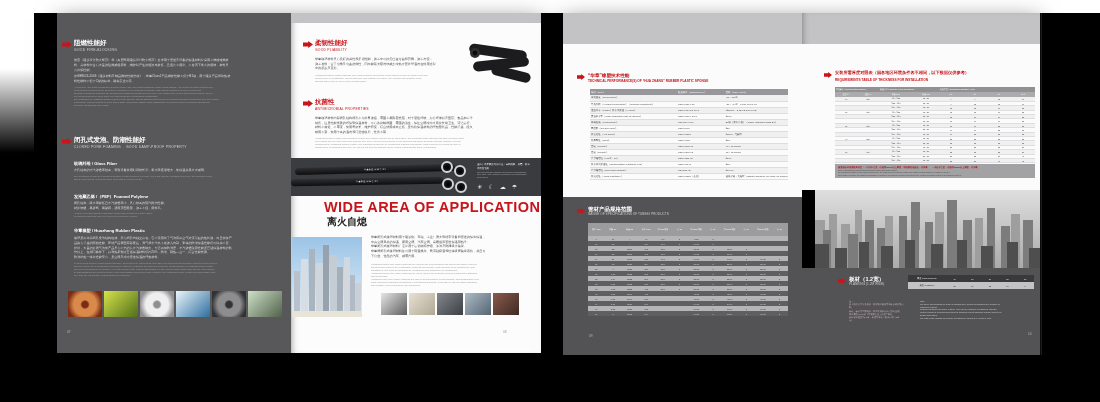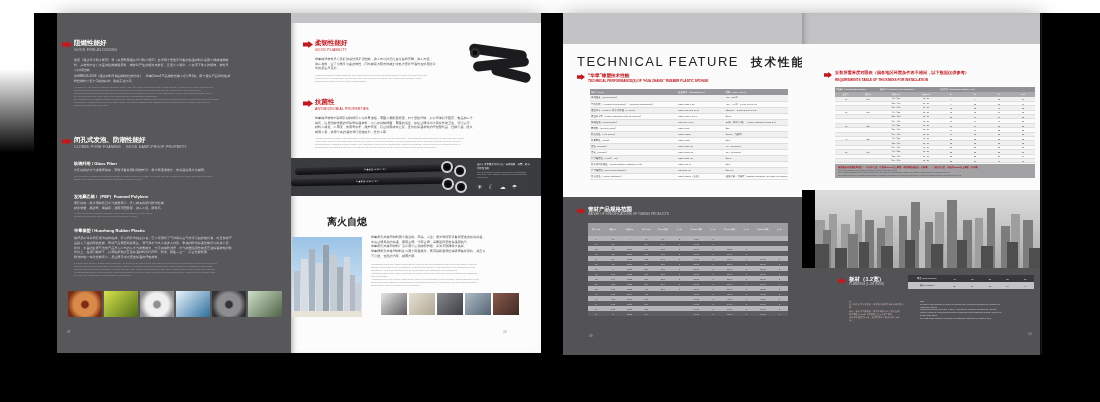--- a/index.html
+++ b/index.html
@@ -246,20 +246,21 @@
             <div>均安然无恙</div>
           </div>
         <div class="abs banner-en" style="left:186px;top:13px;width:60px;">
             <div>Our own technology rigorously improves the product structure:</div>
             <div>wind / snow / rain / sunshine, performance and communication</div>
             <div>below unit etc.</div>
           </div>
         <div class="abs weather" style="left:186px;top:25px;"><span>☀</span><span>☾</span><span>☁</span><span>☂</span></div>
       </div>
 
+      <div class="abs wide-title" style="left:33px;top:187px;">WIDE AREA OF APPLICATION</div>
       <div class="abs wide-zh" style="left:36px;top:204px;">离火自熄</div>
 
       <svg class="abs" style="left:1px;top:224px;" width="70" height="80" viewBox="0 0 70 80" preserveAspectRatio="none">
         <defs>
             <linearGradient id="sky" x1="0" y1="0" x2="0" y2="1">
           <stop offset="0" stop-color="#9cc4e6"></stop>
               <stop offset="1" stop-color="#e2edf6"></stop>
         </linearGradient>
           </defs>
         <rect width="70" height="80" fill="url(#sky)"></rect>
@@ -303,23 +304,20 @@
         </div>
       <div class="abs pagenum-light" style="left:212px;top:317px;">08</div>
     </div>
   </div>
 
   <div class="abs spread spread-right">
     <div class="abs band" style="left:0;top:0;width:477px;height:31px;"></div>
 
     <div class="abs p9">
       <div class="abs p9-white"></div>
-      <div class="abs" style="left:14px;top:39px;white-space:nowrap;">
-        <span class="tf-en">TECHNICAL FEATURE</span><span class="tf-zh">技术性能</span>
-      </div>
       <span class="abs arrow sm" style="left:14px;top:61px;"></span>
       <div class="abs red-t-zh" style="left:25px;top:60px;">“华章”橡塑技术性能</div>
       <div class="abs red-t-en" style="left:25px;top:67px;">TECHNICAL PERFORMANCE(S) OF “HUA ZHANG” RUBBER PLASTIC SPONGE</div>
       <div class="abs" style="left:27px;top:76px;width:198px;">
           <table class="tbl tech-tbl">
             <colgroup>
               <col style="width: 44%;">
               <col style="width: 24%;">
               <col style="width: 32%;">
             </colgroup>

